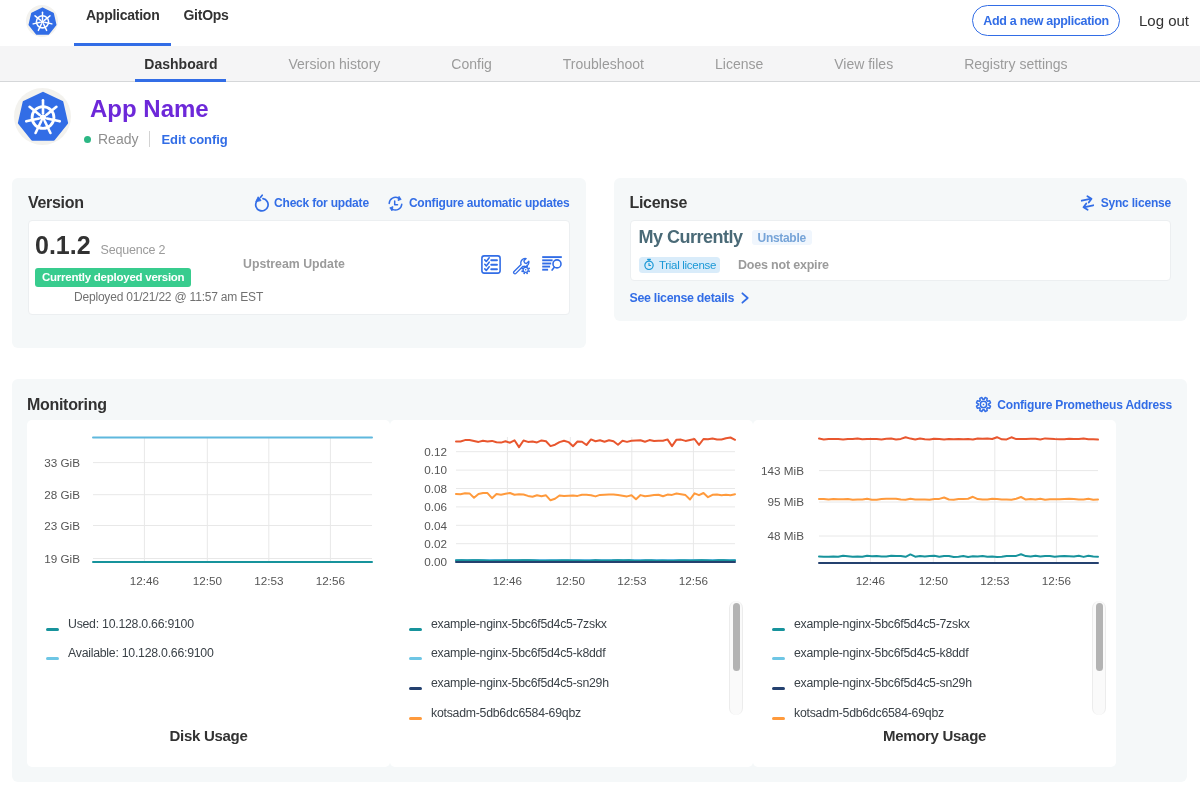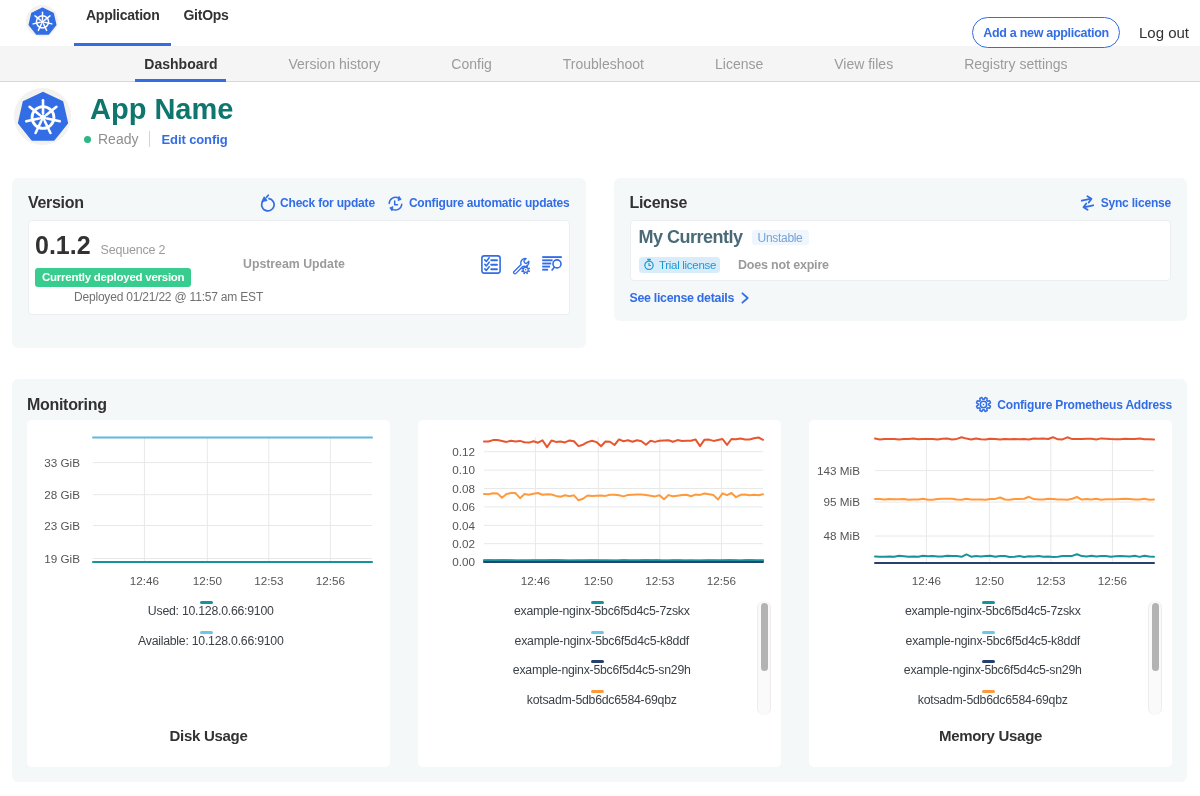--- a/index.html
+++ b/index.html
@@ -2,29 +2,29 @@
 <html><head>
 <meta charset="utf-8">
 <style>
 * { margin:0; padding:0; box-sizing:border-box; }
 html,body { width:1200px; height:796px; background:#fff; font-family:"Liberation Sans", sans-serif; overflow:hidden; }
 .navbar { height:46px; background:#fff; position:relative; }
 .logo-wrap { position:absolute; left:26px; top:5px; width:32px; height:32px; border-radius:50%; background:#f3f2ee; display:flex; align-items:center; justify-content:center; }
 .navtabs { position:absolute; left:74px; top:0; height:46px; display:flex; }
 .navtab { height:46px; padding:7px 12px 0; display:flex; align-items:flex-start; font-size:14px; color:#323232; font-weight:600; letter-spacing:-0.25px; }
 .navtab.active { border-bottom:3px solid #326de6; }
-.nav-right { position:absolute; right:11px; top:12px; height:41px; display:flex; align-items:center; }
+.nav-right { position:absolute; right:11px; top:0; height:41px; display:flex; align-items:center; }
 .btn-add { border:1px solid #326de6; border-radius:16px; background:#fff; color:#326de6; font-weight:700; font-size:12.5px; letter-spacing:-0.3px; height:31px; padding:0 10px; margin-right:19px; font-family:inherit; display:flex; align-items:center; }
 .logout { font-size:15px; color:#323232; }
 .subnav { height:36px; background:#f5f5f6; border-bottom:1px solid #d5d7d9; display:flex; justify-content:center; padding-left:12px;gap:16px; }
 .subtab { height:36px; display:flex; align-items:center; padding:0 9px; margin:0 18.5px; font-size:14px; color:#9b9b9b; }
 .subtab.active { color:#323232; font-weight:600; border-bottom:3px solid #326de6; padding-top:3px; }
 .app-header { position:relative; height:96px; background:#fff; }
 .app-icon { position:absolute; left:14px; top:6px; width:57px; height:57px; border-radius:50%; background:#f3f2ee; display:flex; align-items:center; justify-content:center; }
-.app-name { position:absolute; left:90px; top:13px; font-size:29px; font-weight:700; color:#0f766e; line-height:28px; }
+.app-name { position:absolute; left:90px; top:13px; font-size:24px; font-weight:700; color:#6d28d9; line-height:28px; }
 .ready-row { position:absolute; left:84px; top:49px; display:flex; align-items:center; height:16px; }
 .dot { width:7px; height:7px; border-radius:50%; background:#2cb784; margin-right:7px; }
 .ready-txt { font-size:14px; color:#8f8f8f; }
 .vsep { width:1px; height:16px; background:#d3d3d3; margin:0 11px; }
 .editcfg { font-size:13px; font-weight:600; color:#326de6; letter-spacing:-0.1px; }
 .cards-row { display:flex; gap:28px; padding:0 13px 0 12px; margin-top:0; align-items:flex-start; position:absolute; top:178px; left:0; width:1200px; }
 .card { background:#f5f8f9; border-radius:6px; padding:16px; flex:1 1 0; }
 #version-card { height:170px; }
 #license-card { height:143px; }
 .card-head { display:flex; align-items:center; justify-content:space-between; height:14px; margin-top:2px; }
@@ -40,32 +40,32 @@
 .v-line1 { display:flex; align-items:baseline; }
 .v-num { font-size:25px; font-weight:700; color:#323232; line-height:24px; }
 .v-seq { font-size:12.5px; color:#9b9b9b; margin-left:10px; letter-spacing:-0.2px; }
 .v-pill { display:inline-block; background:#38cc8e; color:#fff; font-size:11.5px; font-weight:700; border-radius:3px; padding:3px 7px 4px; margin-top:11px; letter-spacing:-0.25px; }
 .v-deploy { font-size:12px; font-weight:400; color:#717171; margin-top:3px; letter-spacing:-0.2px;padding-left:39px; }
 .v-mid { font-size:12.3px; font-weight:700; color:#9b9b9b; position:relative; top:-5px; }
 .v-icons { margin-left:auto; display:flex; align-items:center; gap:10.5px; position:relative; top:-4.5px; }
 .lic-inner { padding:6px 10px 7px 8px; }
 .lic-line1 { display:flex; align-items:center; }
 .lic-name { font-size:18px; font-weight:600; color:#4a6a77; letter-spacing:-0.5px; }
-.pill-unstable { background:#f0f6fd; color:#76a4d8; font-size:12px; font-weight:400; border-radius:3px; padding:0 6px; height:15.5px; display:flex; align-items:center; margin-left:9px; letter-spacing:-0.3px; }
+.pill-unstable { background:#f0f6fd; color:#76a4d8; font-size:12px; font-weight:700; border-radius:3px; padding:0 6px; height:15.5px; display:flex; align-items:center; margin-left:9px; letter-spacing:-0.3px; }
 .lic-line2 { display:flex; align-items:center; margin-top:9px; }
 .pill-trial { display:flex; align-items:center; background:#d9ecfa; color:#1a98d6; font-size:11.5px; font-weight:400; border-radius:3.5px; padding:0 4px 0 4.5px; height:15.5px; letter-spacing:-0.3px; }
 .pill-trial svg { margin-right:4px; }
 .lic-exp { font-size:12.5px; font-weight:600; color:#9b9b9b; margin-left:18px; letter-spacing:-0.2px; }
 .monitor-card { position:absolute; top:379px; left:12px; width:1175px; height:403px; background:#f5f8f9; border-radius:6px; padding:15px; }
 .mon-head { display:flex; align-items:center; justify-content:space-between; margin-top:1.5px; }
 .mon-title { font-size:16px; font-weight:700; color:#323232; letter-spacing:-0.3px; }
-.charts-row { display:flex; gap:28px; margin-top:6px; }
+.charts-row { display:flex; margin-top:6px; }
 .chart-card { width:363px; height:347px; background:#fff; border-radius:5px; position:relative; }
 .legend { margin:9.5px 14px 0 18.5px; }
-.leg-row { display:flex; align-items:center; height:29.7px;flex-direction:column; }
+.leg-row { display:flex; align-items:flex-end; height:29.7px; }
 .leg-dash { width:13.5px; height:3px; border-radius:2px; margin-right:9px; flex:none; }
 .leg-txt { font-size:12.3px; color:#3b4248; letter-spacing:-0.25px; }
 .chart-title { position:absolute; left:0; width:100%; text-align:center; top:307px; font-size:15px; font-weight:700; color:#323232; letter-spacing:-0.3px; }
 .scrollbar { position:absolute; right:10px; top:181px; width:14px; height:114px; background:#fafafa; border-left:1px solid #ececec; border-right:1px solid #ececec; border-radius:7px; }
 .scroll-thumb { position:absolute; left:3px; top:2px; width:7px; height:68px; background:#b3b3b3; border-radius:4px; }
 svg text { font-family:"Liberation Sans", sans-serif; }
 </style>
 </head>
 <body>
 <div class="navbar">
@@ -122,21 +122,21 @@
     <span class="ready-txt">Ready</span>
     <div class="vsep"></div>
     <span class="editcfg">Edit config</span>
   </div>
 </div>
 <div class="cards-row">
   <div class="card" id="version-card">
     <div class="card-head">
       <div class="card-title">Version</div>
       <div class="head-links">
-        <div class="hlink" style="margin-right:12px;"><svg width="16" height="19" viewBox="0 0 16 19" fill="none">
+        <div class="hlink" style="margin-right:18px;"><svg width="16" height="19" viewBox="0 0 16 19" fill="none">
               <path d="M9.98 4.59 A6.2 6.2 0 1 1 3.53 7.60" stroke="#326de6" stroke-width="1.7" stroke-linecap="round"></path>
               <path d="M2.8 7.6 L8.0 6.6 L5.2 2.8 Z" fill="#326de6" stroke="#326de6" stroke-width="1" stroke-linejoin="round"></path>
               <path d="M7.4 3.6 L9.2 1.2" stroke="#326de6" stroke-width="1.7" stroke-linecap="round"></path>
             </svg>Check for update</div>
         <div class="hlink"><svg width="17" height="17" viewBox="0 0 17 17" fill="none">
               <path d="M2.2 8.6 A6.3 6.3 0 0 1 11.84 3.36" stroke="#326de6" stroke-width="1.5" stroke-linecap="round"></path>
               <path d="M14.78 9.25 A6.3 6.3 0 0 1 5.16 14.04" stroke="#326de6" stroke-width="1.5" stroke-linecap="round"></path>
               <path d="M11.0 5.6 L14.2 4.4 L12.0 1.3 Z" fill="#326de6" stroke="#326de6" stroke-width="0.8" stroke-linejoin="round"></path>
               <path d="M6.0 11.6 L2.8 12.8 L5.0 15.9 Z" fill="#326de6" stroke="#326de6" stroke-width="0.8" stroke-linejoin="round"></path>
               <path d="M7.7 6.0 V9.8 H10.5" stroke="#326de6" stroke-width="1.5" stroke-linecap="round" stroke-linejoin="round"></path>

